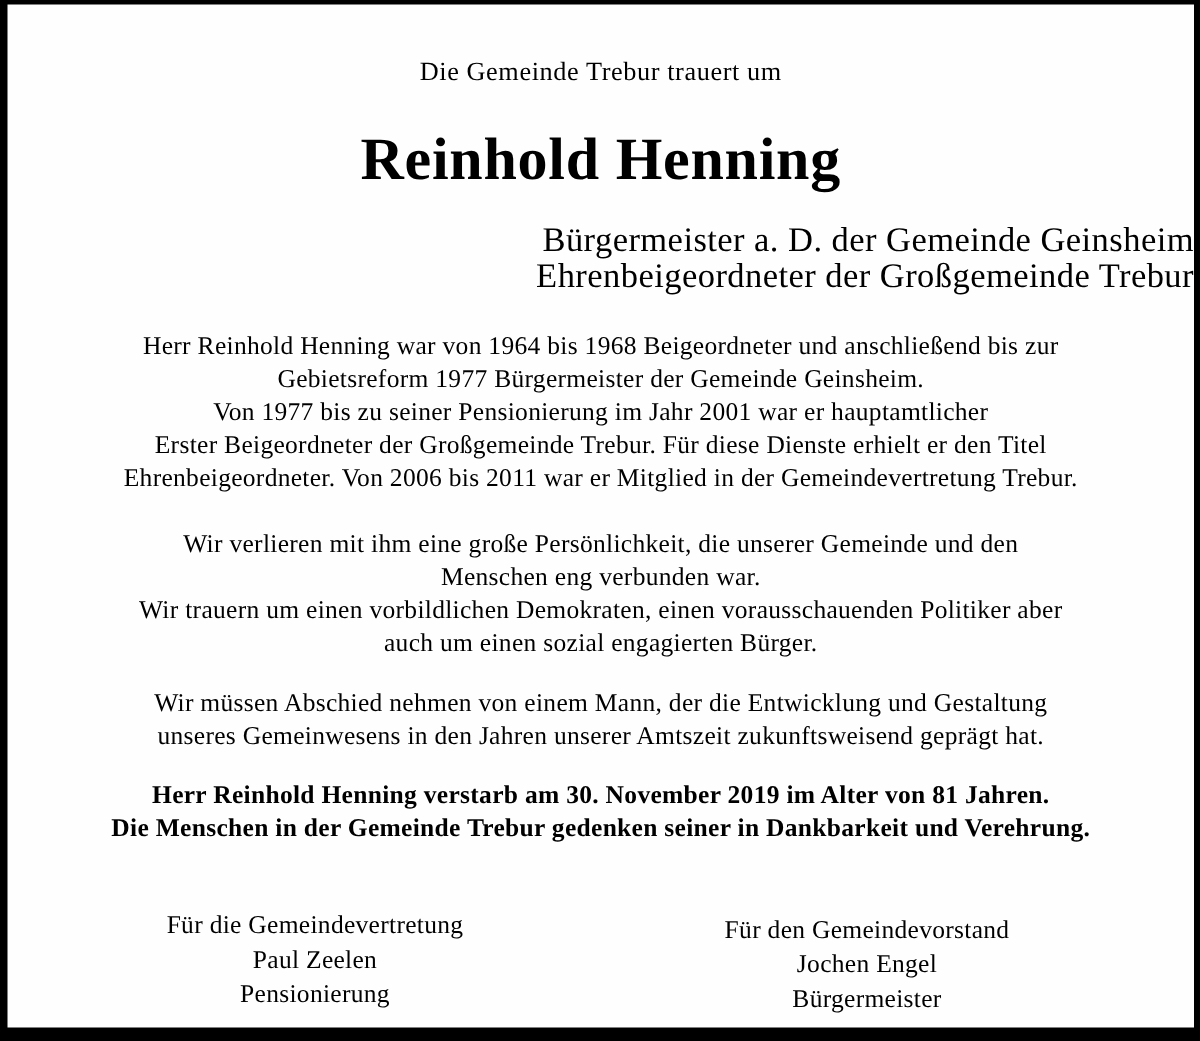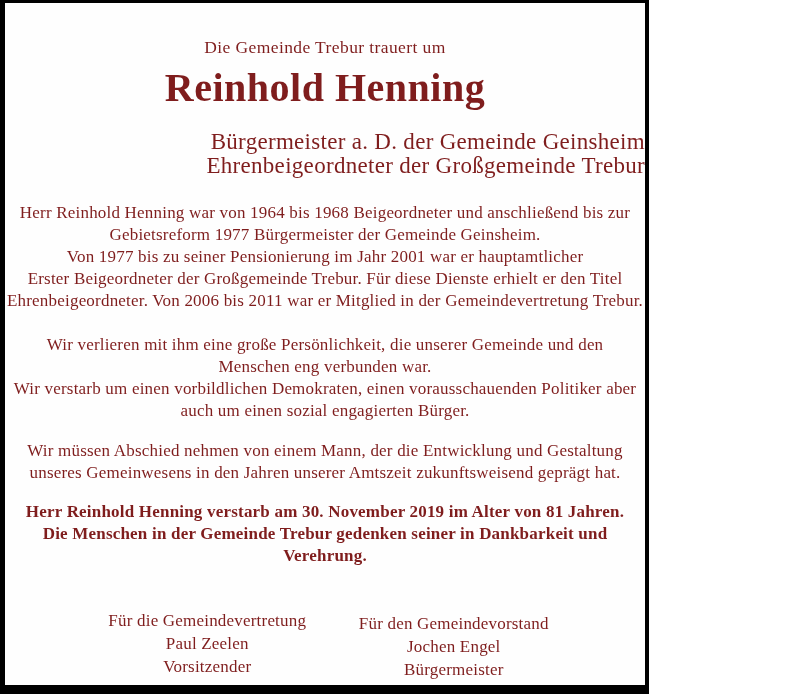--- a/index.html
+++ b/index.html
@@ -5,39 +5,39 @@
   html, body {
     margin: 0;
     padding: 0;
     width: 800px;
     height: 694px;
     background: #ffffff;
     overflow: hidden;
   }
   .notice-frame {
     box-sizing: border-box;
-    width: 649px;
+    width: 800px;
     height: 694px;
     border-top: 3px solid #000;
     border-left: 5px solid #000;
     border-right: 4px solid #000;
     border-bottom: 9px solid #000;
     background: #fefefe;
     font-family: "Liberation Serif", "DejaVu Serif", serif;
-    color: #7f1d1d;
+    color: #000000;
     text-align: center;
   }
   .intro-line {
     padding-top: 33px;
     font-size: 17.5px;
     line-height: 22px;
     letter-spacing: 0.4px;
   }
   .deceased-name {
-    margin-top: 8px;
+    margin-top: 26px;
     font-size: 40px;
     line-height: 44px;
     font-weight: 700;
     letter-spacing: 0.5px;
   }
   .subtitle-block {
     margin-top: 20px;
     font-size: 23px;
     line-height: 24px;
     letter-spacing: 0.3px;
@@ -49,21 +49,21 @@
     letter-spacing: 0.2px;
   }
   .para-1 { margin-top: 24px; }
   .para-2 { margin-top: 22px; }
   .para-3 { margin-top: 18px; }
   .para-4 { margin-top: 17px; font-weight: bold; }
   .signature-row {
     margin-top: 42px;
     display: flex;
     justify-content: space-between;
-    padding-left: 79px;
+    padding-left: 55px;
     padding-right: 68px;
   }
   .signature-block {
     width: 300px;
     font-size: 17px;
     line-height: 23px;
     text-align: center;
     letter-spacing: 0.2px;
   }
   .signature-block.right { padding-top: 3px; }
@@ -86,39 +86,39 @@
     <div>Herr Reinhold Henning war von 1964 bis 1968 Beigeordneter und anschließend bis zur</div>
     <div>Gebietsreform 1977 Bürgermeister der Gemeinde Geinsheim.</div>
     <div>Von 1977 bis zu seiner Pensionierung im Jahr 2001 war er hauptamtlicher</div>
     <div>Erster Beigeordneter der Großgemeinde Trebur. Für diese Dienste erhielt er den Titel</div>
     <div>Ehrenbeigeordneter. Von 2006 bis 2011 war er Mitglied in der Gemeindevertretung Trebur.</div>
   </div>
 
   <div class="para para-2">
     <div>Wir verlieren mit ihm eine große Persönlichkeit, die unserer Gemeinde und den</div>
     <div>Menschen eng verbunden war.</div>
-    <div>Wir verstarb um einen vorbildlichen Demokraten, einen vorausschauenden Politiker aber</div>
+    <div>Wir trauern um einen vorbildlichen Demokraten, einen vorausschauenden Politiker aber</div>
     <div>auch um einen sozial engagierten Bürger.</div>
   </div>
 
   <div class="para para-3">
     <div>Wir müssen Abschied nehmen von einem Mann, der die Entwicklung und Gestaltung</div>
     <div>unseres Gemeinwesens in den Jahren unserer Amtszeit zukunftsweisend geprägt hat.</div>
   </div>
 
   <div class="para para-4">
     <div>Herr Reinhold Henning verstarb am 30. November 2019 im Alter von 81 Jahren.</div>
     <div>Die Menschen in der Gemeinde Trebur gedenken seiner in Dankbarkeit und Verehrung.</div>
   </div>
 
   <div class="signature-row">
     <div class="signature-block left">
       <div>Für die Gemeindevertretung</div>
       <div>Paul Zeelen</div>
-      <div>Vorsitzender</div>
+      <div>Pensionierung</div>
     </div>
     <div class="signature-block right">
       <div>Für den Gemeindevorstand</div>
       <div>Jochen Engel</div>
       <div>Bürgermeister</div>
     </div>
   </div>
 
 </div>
 

